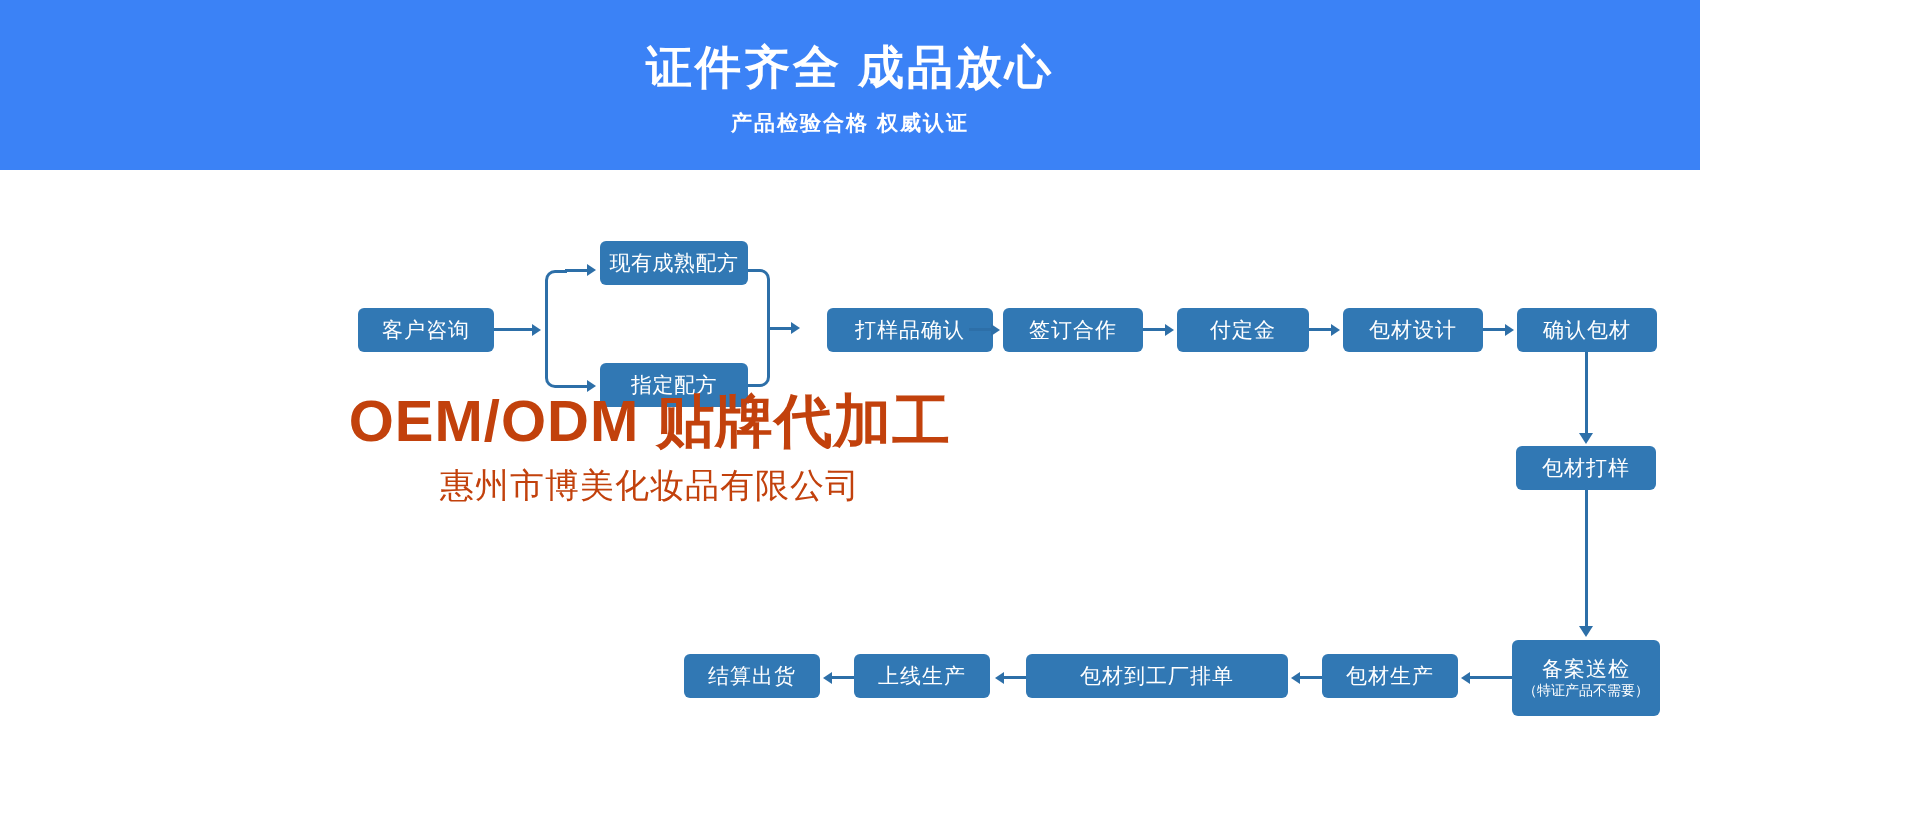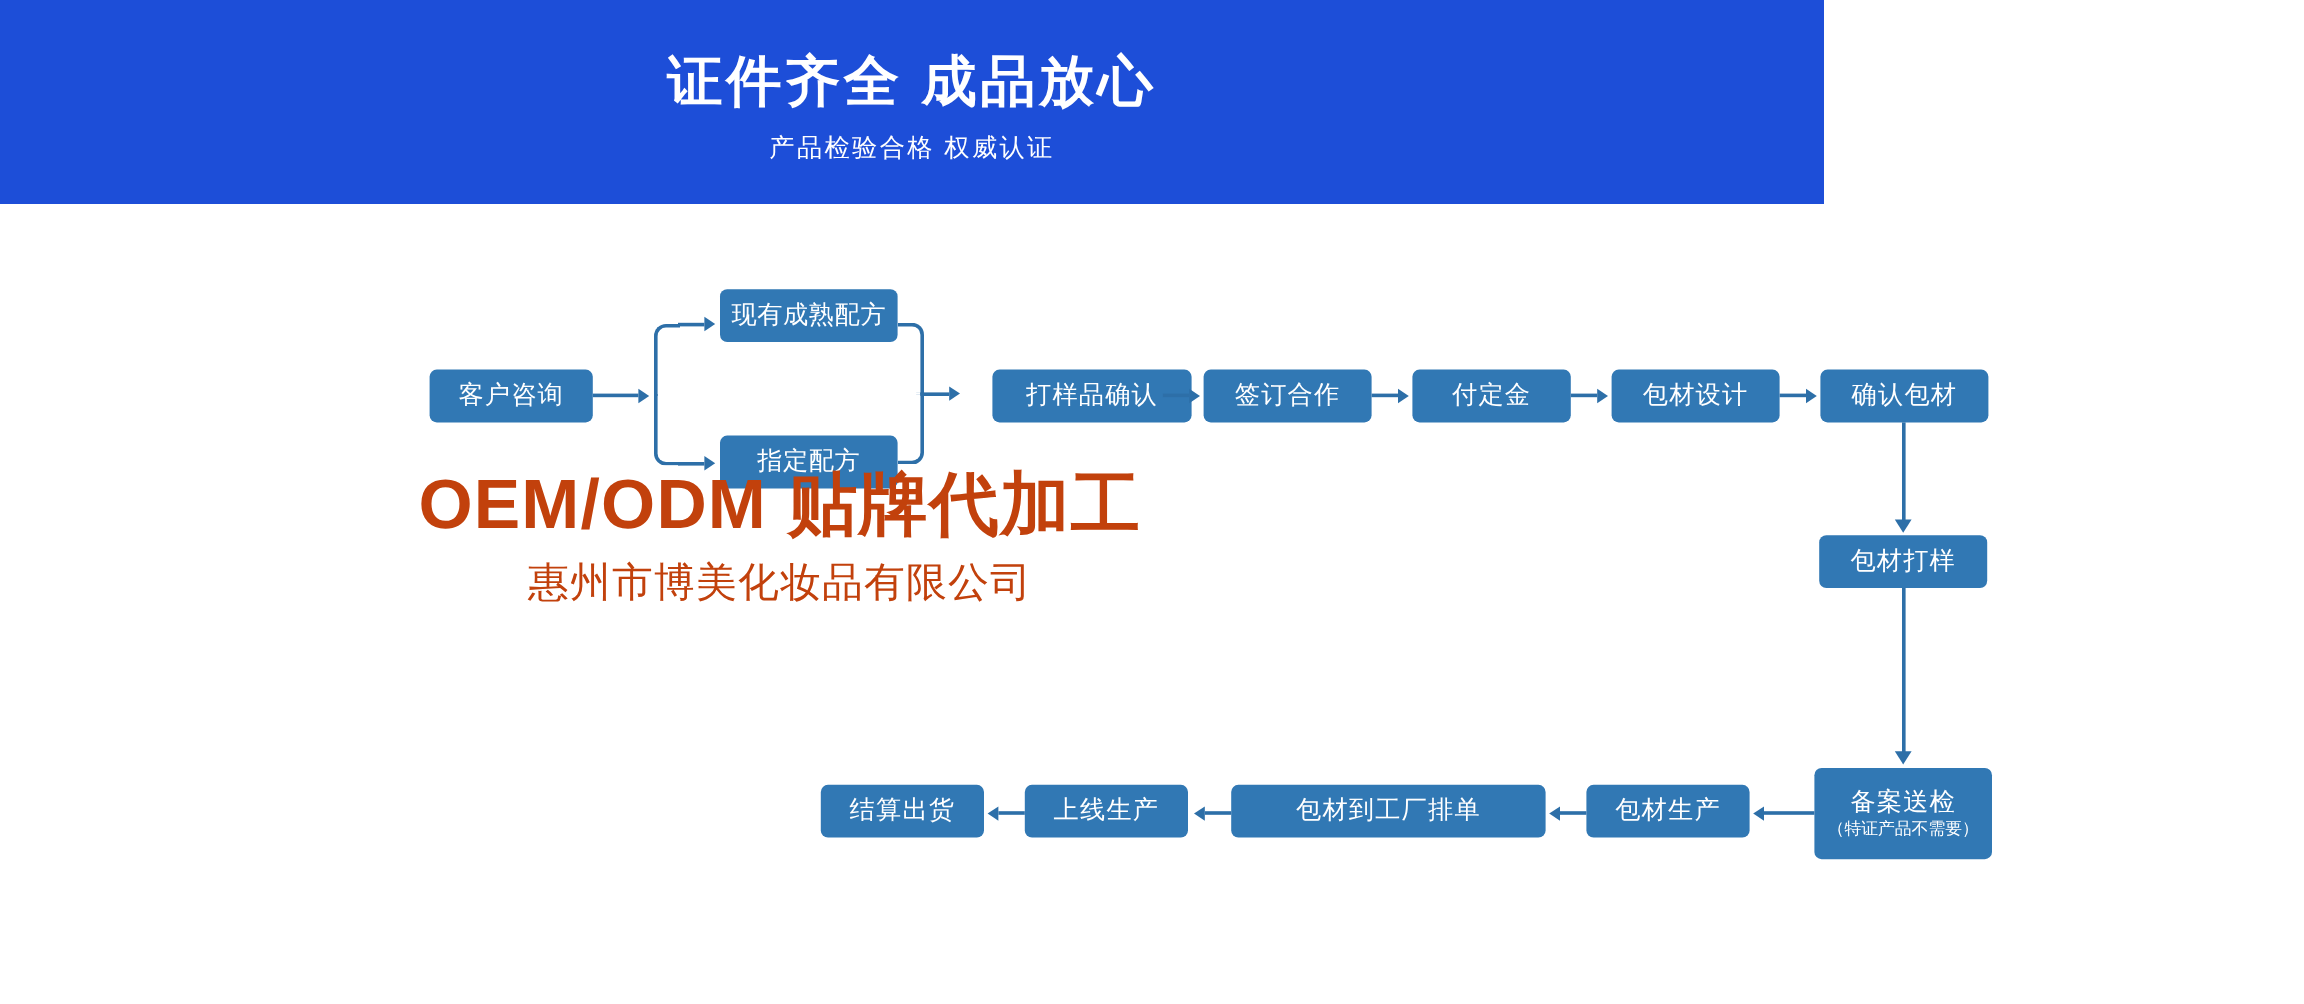--- a/index.html
+++ b/index.html
@@ -12,42 +12,42 @@
     height: 837px;
     font-family: "Liberation Sans", "DejaVu Sans", sans-serif;
     overflow: hidden;
     position: relative;
   }
 
   
   .banner {
     position: absolute;
     left: 0; top: 0;
-    width: 1520px;
+    width: 1700px;
     height: 170px;
-    background: #1d4ed8;
+    background: #3b82f6;
     display: flex;
     flex-direction: column;
     align-items: center;
     justify-content: center;
     box-sizing: border-box;
     padding-top: 6px;
   }
   .banner-title {
     color: #ffffff;
     font-size: 46px;
     font-weight: bold;
     letter-spacing: 3px;
     line-height: 1.25;
     white-space: nowrap;
   }
   .banner-sub {
     color: #ffffff;
     font-size: 21px;
-    font-weight: normal;
+    font-weight: bold;
     letter-spacing: 2px;
     margin-top: 12px;
     white-space: nowrap;
   }
 
   
   .flow {
     position: absolute;
     left: 0;
     top: 170px;

